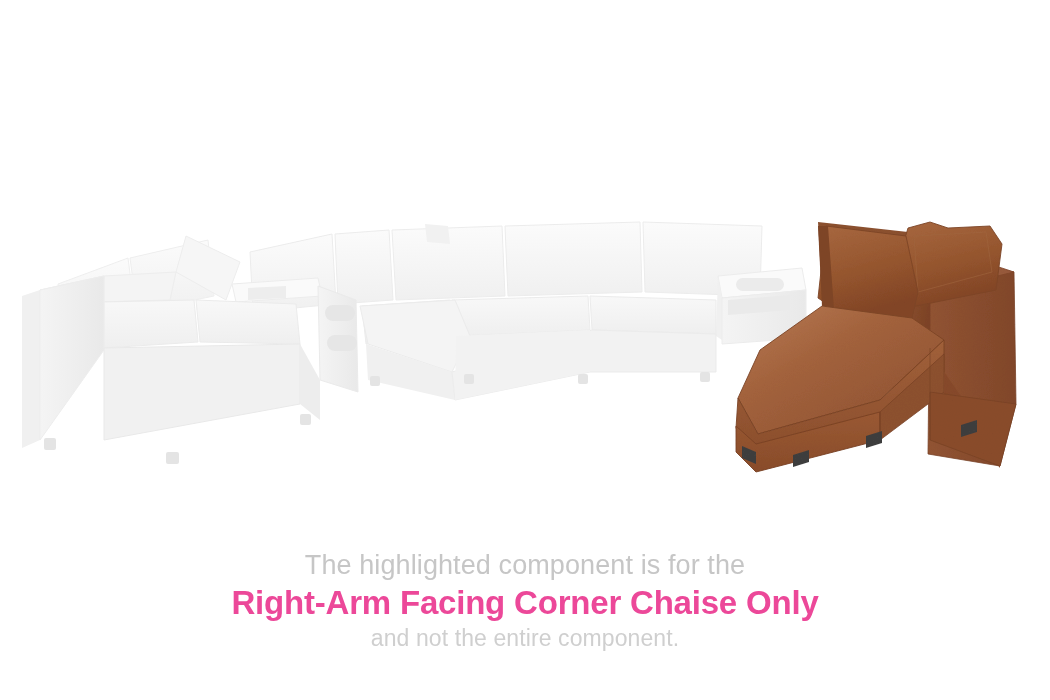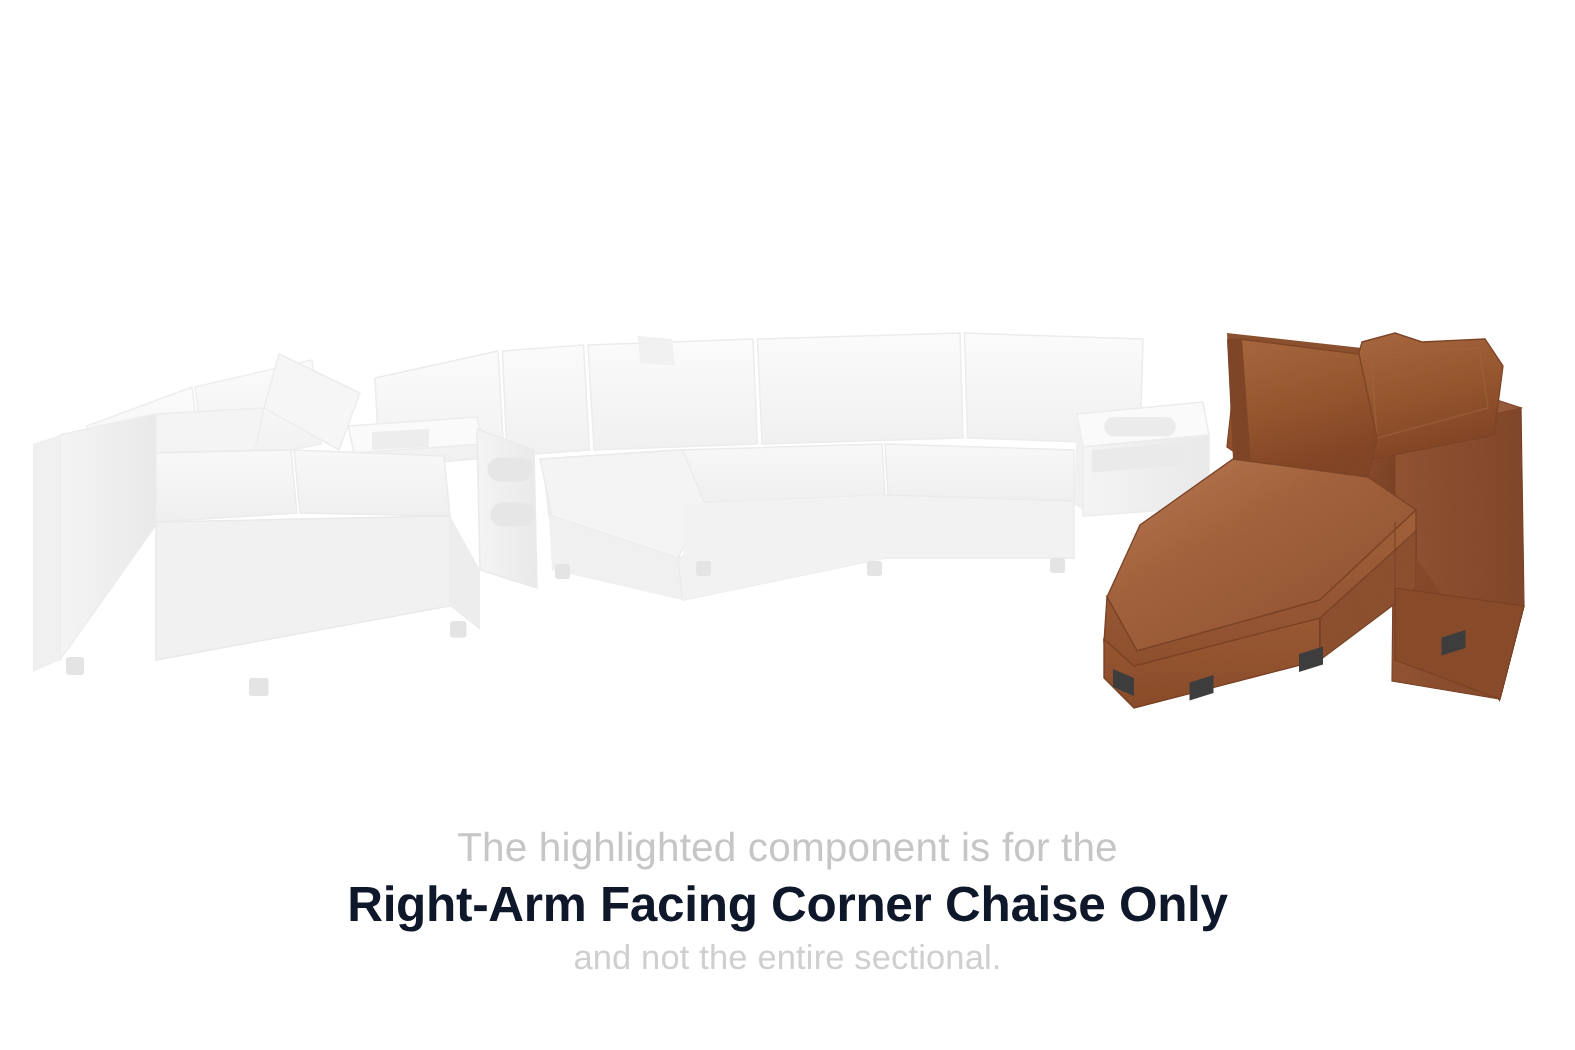--- a/index.html
+++ b/index.html
@@ -35,21 +35,21 @@
   }
   .cap-line-1 {
     color: #c6c6c6;
     font-size: 27px;
     font-weight: 400;
     letter-spacing: 0.1px;
     line-height: 34px;
     white-space: nowrap;
   }
   .cap-line-2 {
-    color: #0f172a;
+    color: #ec4899;
     font-size: 33px;
     font-weight: 700;
     letter-spacing: -0.2px;
     line-height: 41px;
     white-space: nowrap;
   }
   .cap-line-3 {
     color: #cfcfcf;
     font-size: 23px;
     font-weight: 400;
@@ -233,16 +233,16 @@
           <path d="M866,436 L882,431 L882,443 L866,448 Z"></path>
           <path d="M961,425 L977,420 L977,432 L961,437 Z"></path>
         </g>
       </g>
     </svg>
   </div>
 
   <div id="caption-block">
     <div class="cap-line-1">The highlighted component is for the</div>
     <div class="cap-line-2">Right-Arm Facing Corner Chaise Only</div>
-    <div class="cap-line-3">and not the entire sectional.</div>
+    <div class="cap-line-3">and not the entire component.</div>
   </div>
 
 </div>
 
 </body></html>

